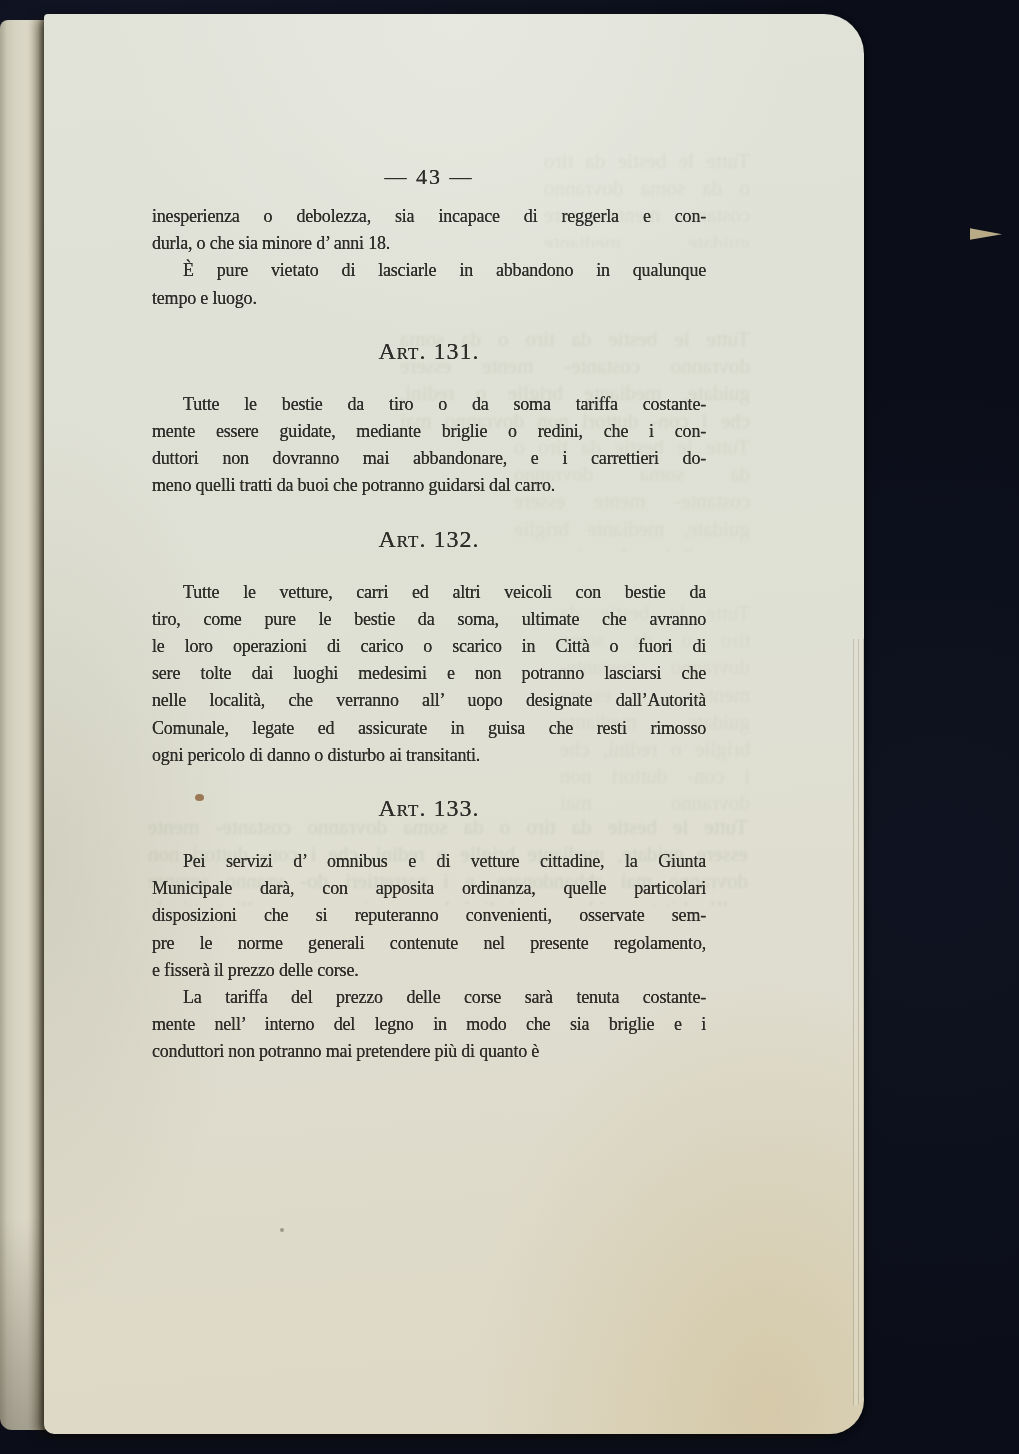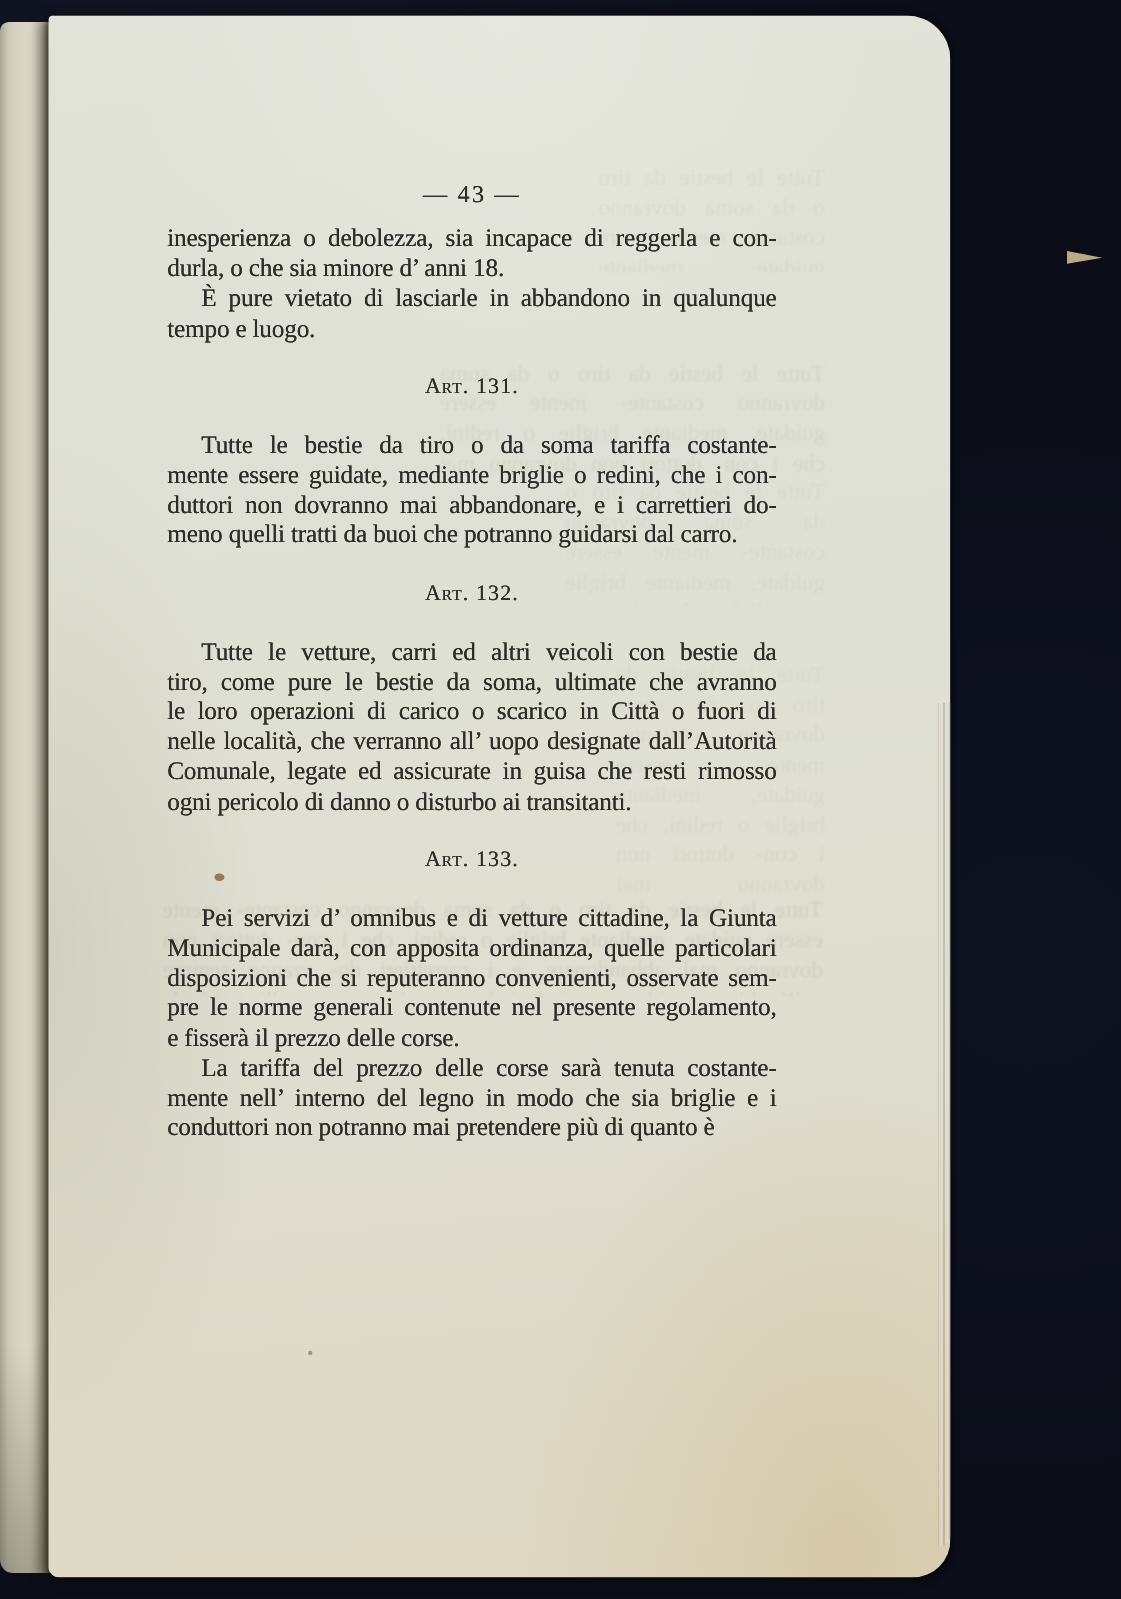--- a/index.html
+++ b/index.html
@@ -37,29 +37,29 @@
     border-radius:0 0 30px 0;opacity:.55;
   }
   
   .textcol{position:absolute;left:108px;top:149px;width:554px;color:#2e2d29;}
   .pagenum{
     text-align:center;font-size:22px;line-height:27px;margin-bottom:13px;
     letter-spacing:2px;text-shadow:0 0 .4px currentColor;
   }
   .paragraph{margin:0;}
   .line{
-    font-size:23px;line-height:27.2px;letter-spacing:-.2px;
+    font-size:18px;line-height:27.2px;letter-spacing:-.2px;
     text-align:justify;text-align-last:justify;
     text-shadow:0 0 .4px currentColor;white-space:nowrap;
   }
   .line.last{text-align-last:left;white-space:normal;}
   .line.indent{text-indent:31px;}
   .line:not(.last){white-space:normal;}
   .article-heading{
-    font-variant:small-caps;text-align:center;font-size:20px;line-height:27px;
+    font-variant:small-caps;text-align:center;font-size:24px;line-height:27px;
     margin:26px 0;letter-spacing:1px;text-shadow:0 0 .4px currentColor;
   }
   
   .ghost{
     position:absolute;color:#6e8060;opacity:.12;filter:blur(1px);
     transform:scaleX(-1);font-size:21px;line-height:27.2px;overflow:hidden;
     text-align:justify;word-spacing:7px;pointer-events:none;
   }
   .ghost.g-a{left:356px;top:312px;width:350px;height:106px;}
   .ghost.g-b{left:500px;top:134px;width:206px;height:100px;opacity:.09;}
@@ -104,20 +104,21 @@
           <div class="line indent">Tutte le bestie da tiro o da soma tariffa costante-</div>
           <div class="line">mente essere guidate, mediante briglie o redini, che i con-</div>
           <div class="line">duttori non dovranno mai abbandonare, e i carrettieri do-</div>
           <div class="line last">meno quelli tratti da buoi che potranno guidarsi dal carro.</div>
         </div>
         <div class="article-heading">Art. 132.</div>
         <div class="paragraph">
           <div class="line indent">Tutte le vetture, carri ed altri veicoli con bestie da</div>
           <div class="line">tiro, come pure le bestie da soma, ultimate che avranno</div>
           <div class="line">le loro operazioni di carico o scarico in Città o fuori di</div>
+          <div class="line">sere tolte dai luoghi medesimi e non potranno lasciarsi che</div>
           <div class="line">nelle località, che verranno all’ uopo designate dall’Autorità</div>
           <div class="line">Comunale, legate ed assicurate in guisa che resti rimosso</div>
           <div class="line last">ogni pericolo di danno o disturbo ai transitanti.</div>
         </div>
         <div class="article-heading">Art. 133.</div>
         <div class="paragraph">
           <div class="line indent">Pei servizi d’ omnibus e di vetture cittadine, la Giunta</div>
           <div class="line">Municipale darà, con apposita ordinanza, quelle particolari</div>
           <div class="line">disposizioni che si reputeranno convenienti, osservate sem-</div>
           <div class="line">pre le norme generali contenute nel presente regolamento,</div>

